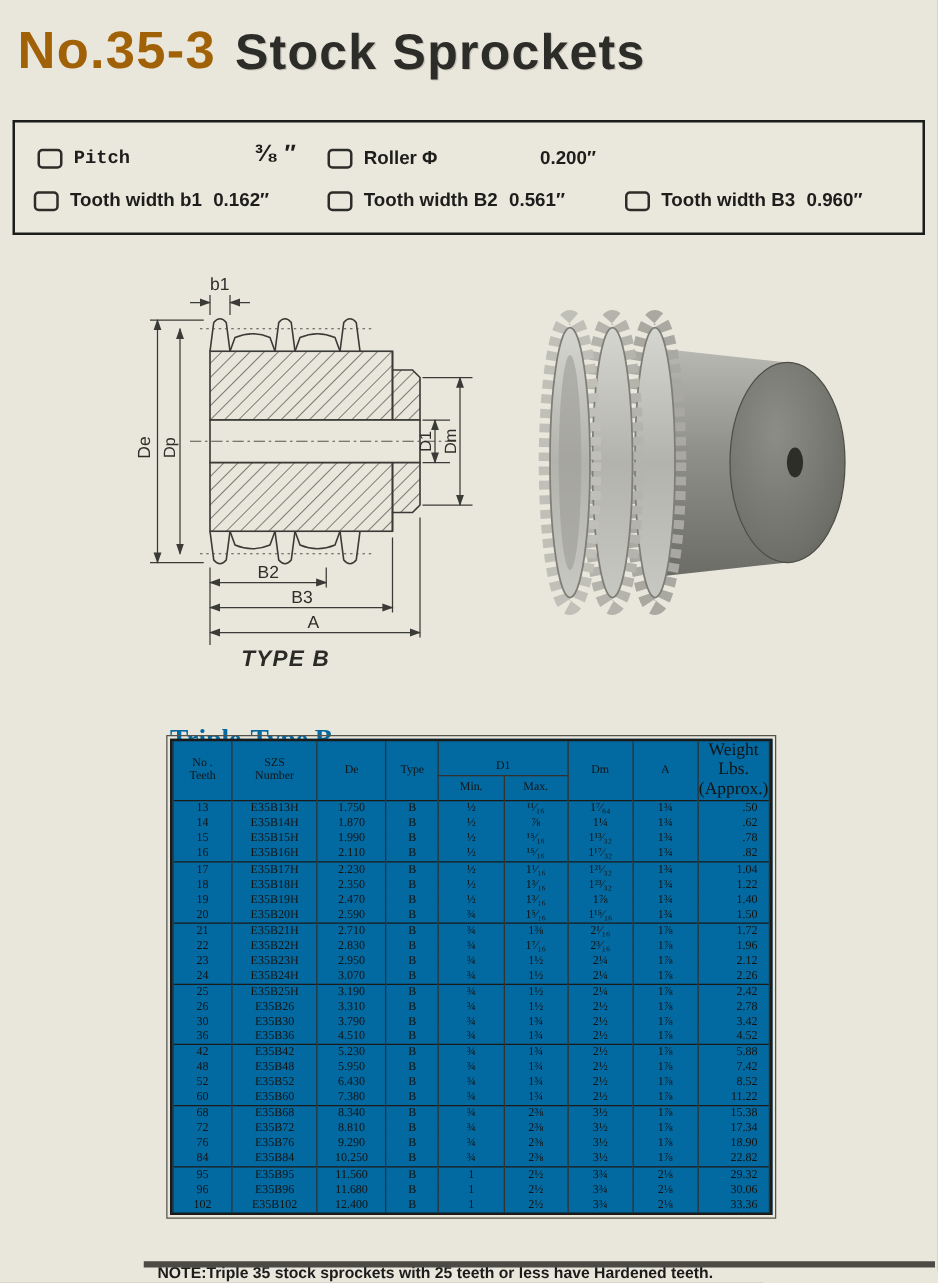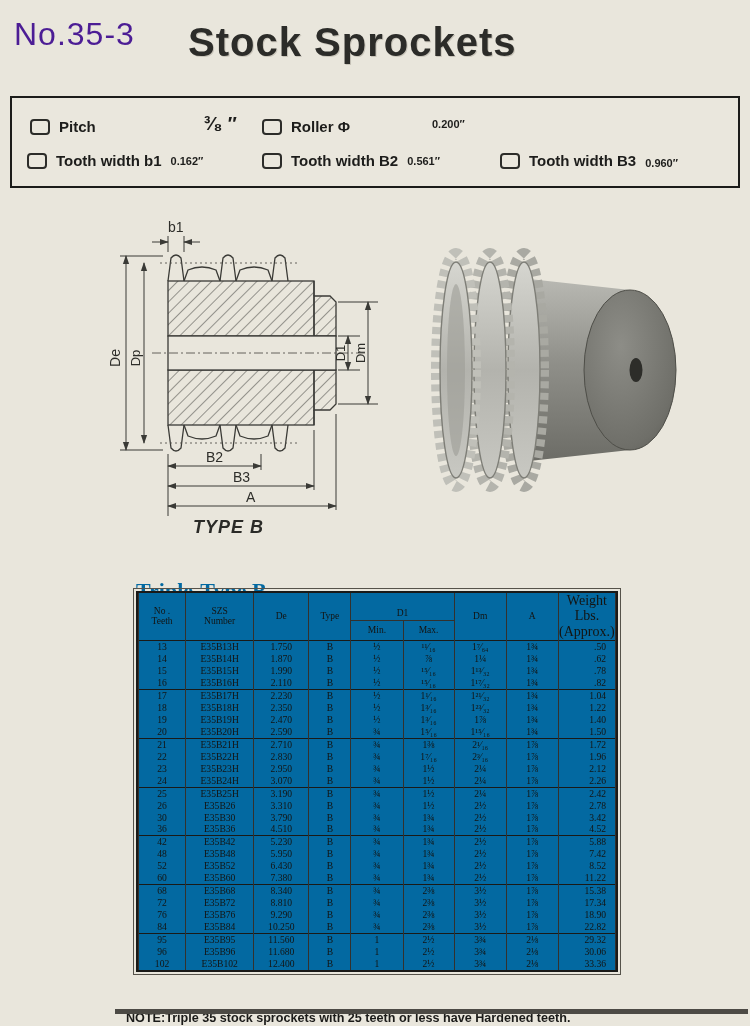--- a/index.html
+++ b/index.html
@@ -1,28 +1,28 @@
 <!DOCTYPE html>
 <html><head>
 <meta charset="utf-8">
 <style>
   html,body{margin:0;padding:0;}
   body{width:750px;height:1026px;background:#b9b6ad;font-family:"Liberation Sans",sans-serif;}
   #page{position:relative;width:750px;height:1026px;background:#e9e6dc;overflow:hidden;color:#222;}
 
   
-  .doc-no{position:absolute;left:14px;top:16px;font-size:32px;font-weight:normal;color:#4c1d95;letter-spacing:1px;}
+  .doc-no{position:absolute;left:14px;top:16px;font-size:42px;font-weight:bold;color:#a16207;letter-spacing:1px;}
   .doc-title{position:absolute;left:188px;top:20px;font-size:40px;font-weight:bold;color:#2c2c29;letter-spacing:1px;text-shadow:1px 1px 0 #c9c5ba;}
 
   
   .spec-box{position:absolute;left:10px;top:96px;width:726px;height:88px;border:2.5px solid #1c1c1a;background:#eae7dd;}
   .spec-item{position:absolute;display:flex;align-items:center;gap:9px;}
   .chk{display:inline-block;width:16px;height:12px;border:2px solid #2c2c29;border-radius:4px;background:transparent;flex:0 0 auto;}
   .spec-label{font-size:15px;font-weight:bold;color:#1d1d1b;white-space:nowrap;}
-  .spec-value{font-size:11px;font-weight:bold;color:#1d1d1b;white-space:nowrap;}
+  .spec-value{font-size:15px;font-weight:bold;color:#1d1d1b;white-space:nowrap;}
   .spec-value.big{font-size:19px;}
 
   
   .drawing{position:absolute;left:48px;top:218px;}
   .photo{position:absolute;left:402px;top:234px;}
   .type-label{position:absolute;left:193px;top:517px;font-size:18px;font-style:italic;font-weight:bold;color:#2a2a27;letter-spacing:1px;}
 
   
   .table-title{position:absolute;left:136px;top:558px;font-family:"Liberation Serif",serif;font-size:22px;font-weight:bold;color:#0369a1;margin-top:20px;}
   .tbl-wrap{position:absolute;left:136px;top:591px;width:478px;border:2px solid #1a1a18;outline:1px solid #55524a;outline-offset:2px;background:#0369a1;}
@@ -48,21 +48,21 @@
 </style>
 </head>
 <body>
 
 <div id="page">
 
   <div class="doc-no">No.35-3</div>
   <div class="doc-title">Stock Sprockets</div>
 
   <div class="spec-box">
-    <div class="spec-item" style="left:18px;top:20px;">
+    <div class="spec-item" style="left:18px;top:20px;font-family:Liberation Mono, monospace;">
       <span class="chk"></span>
       <span class="spec-label">Pitch</span>
     </div>
     <div class="spec-item" style="left:192px;top:15px;">
       <span class="spec-value big">³⁄₈ ″</span>
     </div>
     <div class="spec-item" style="left:250px;top:20px;">
       <span class="chk"></span>
       <span class="spec-label">Roller Φ</span>
     </div>

